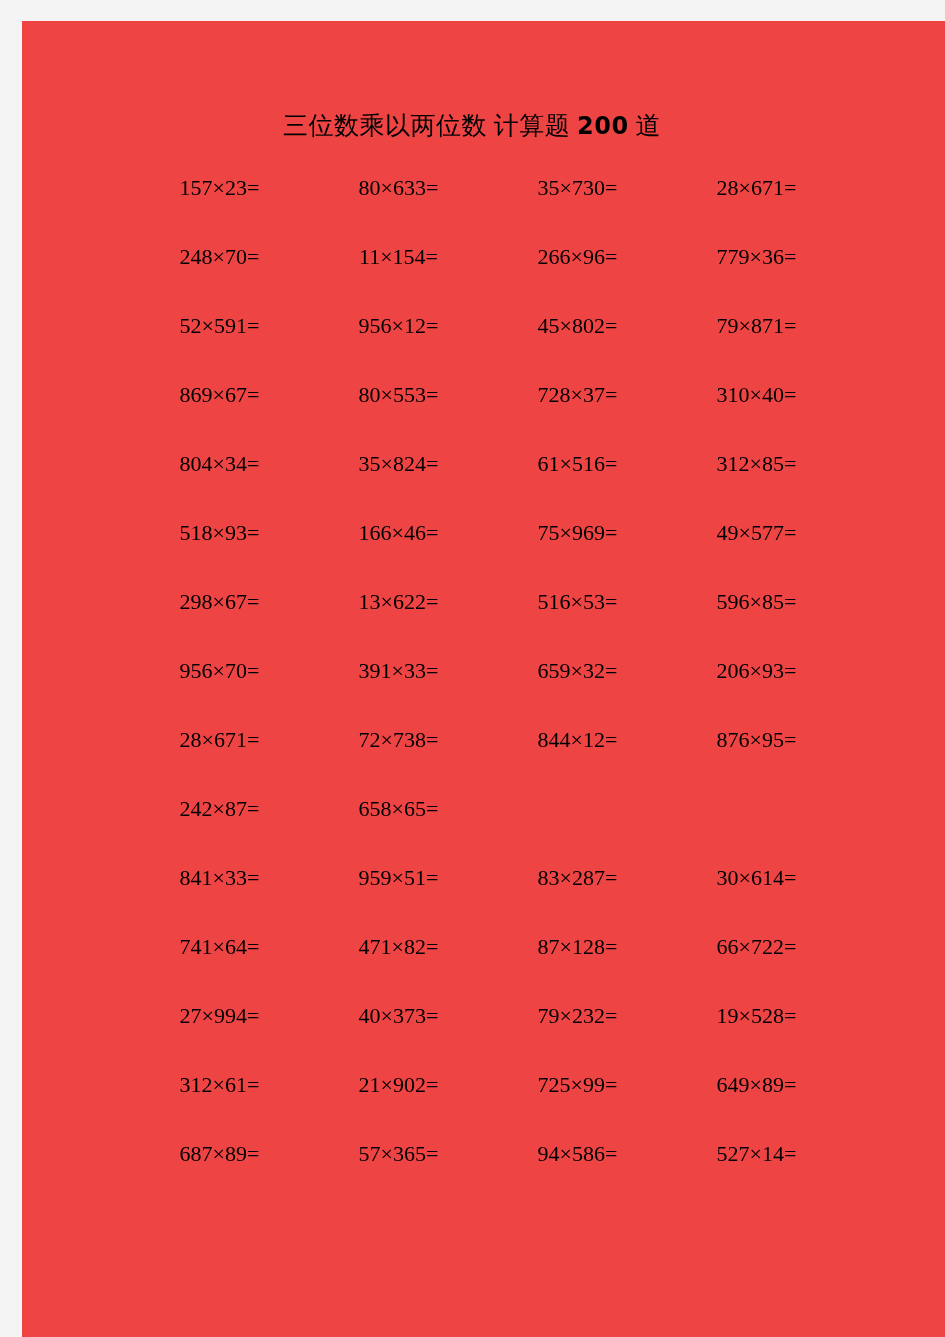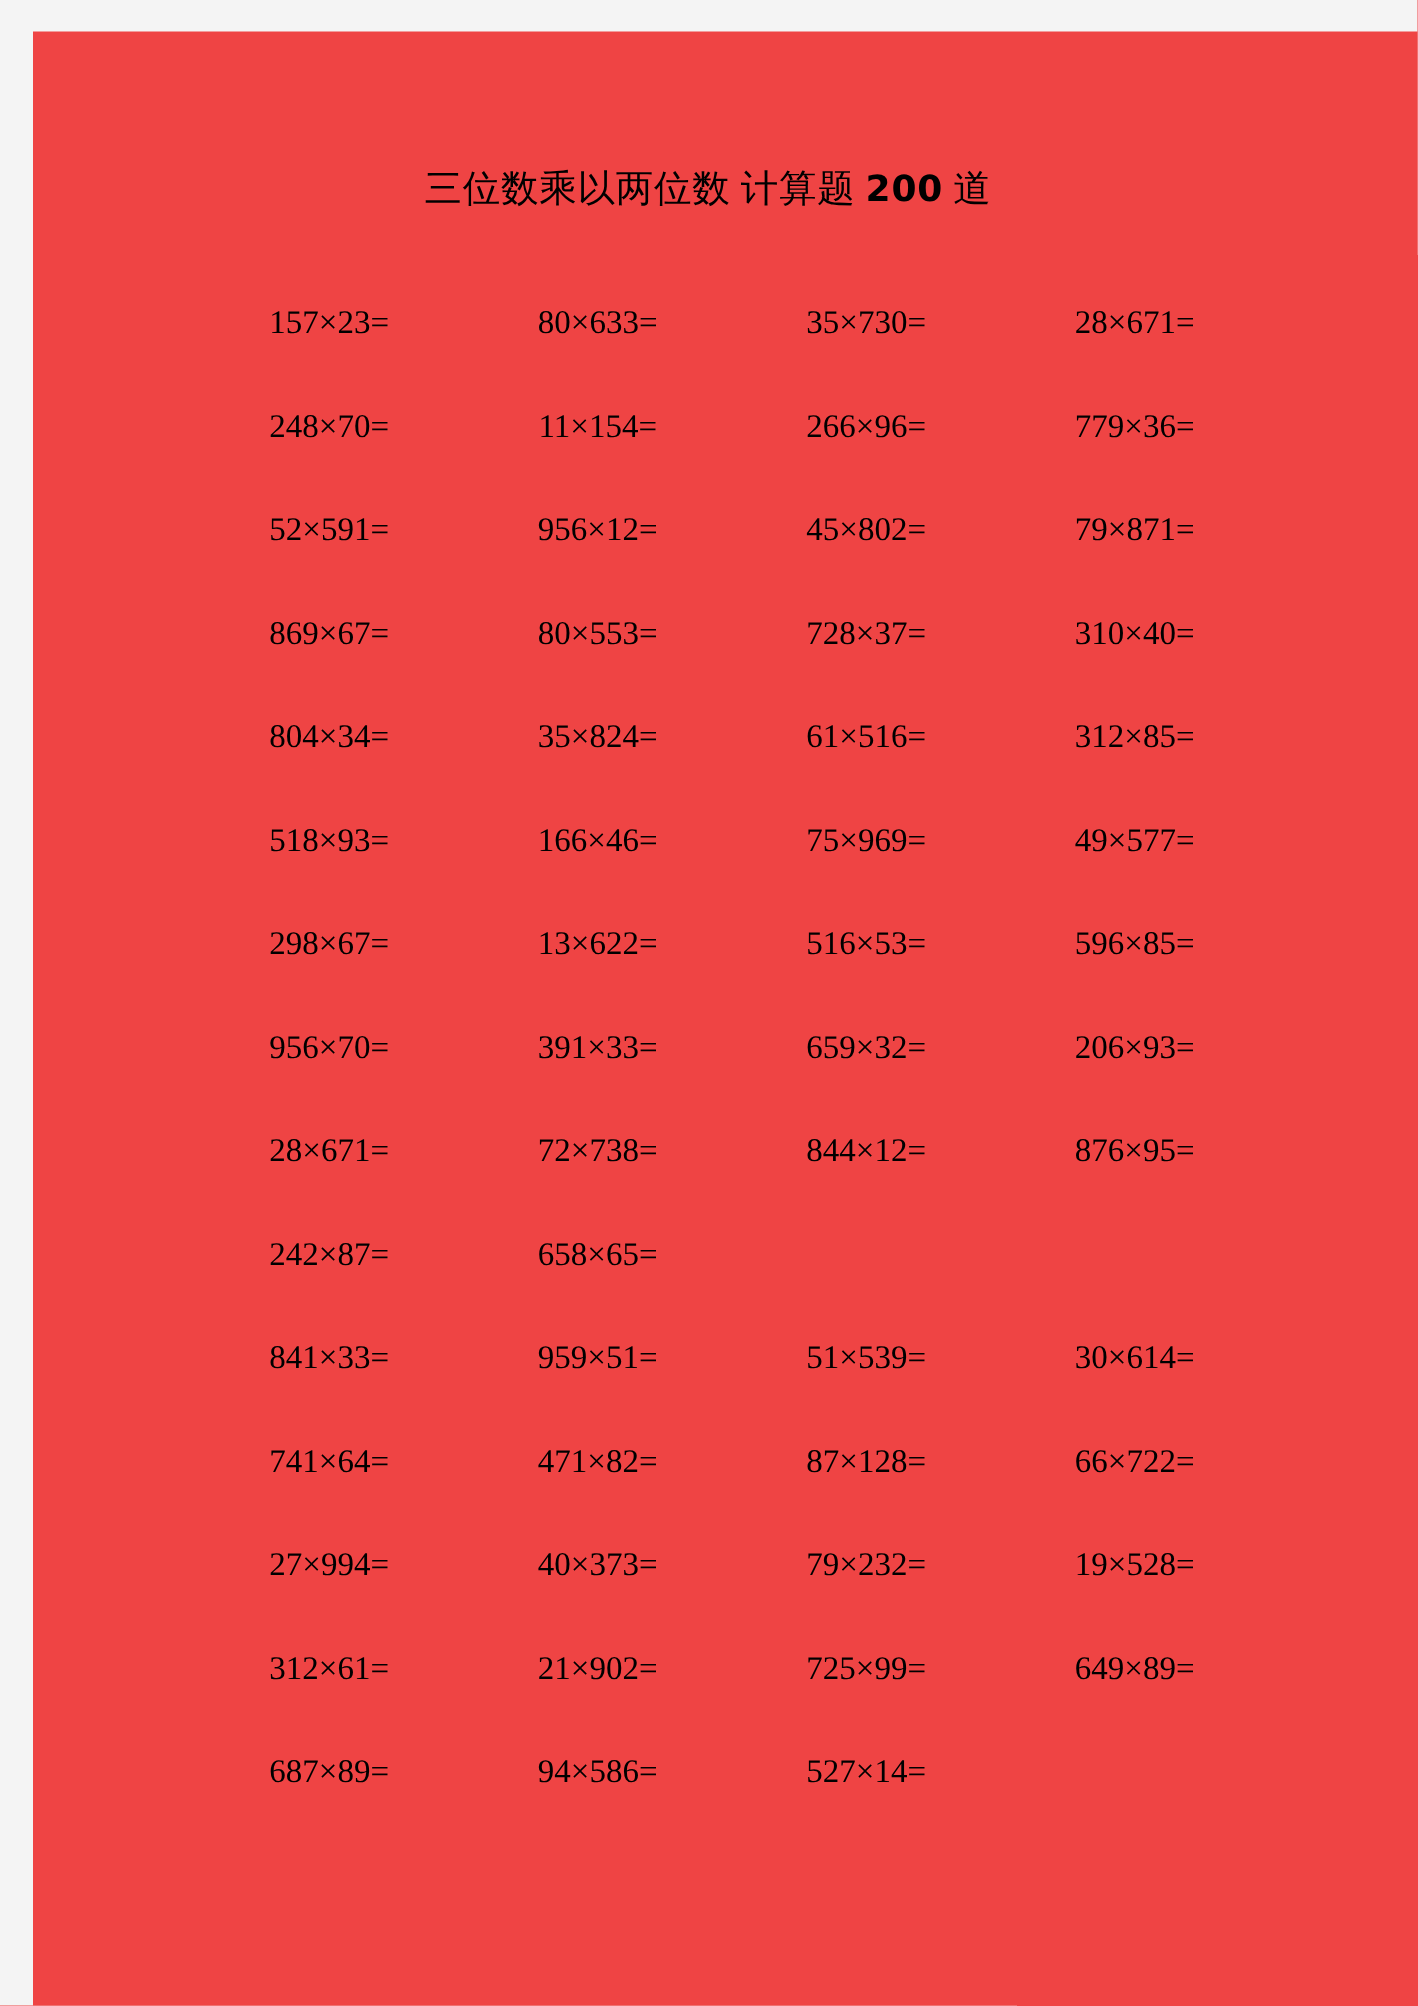--- a/index.html
+++ b/index.html
@@ -53,21 +53,20 @@
     align-items: flex-start;
   }
   .problem-cell {
     width: 179px;
     font-size: 22px;
     color: #000000;
     white-space: nowrap;
     text-align: center;
     line-height: 30px;
     font-family: "Liberation Serif", "DejaVu Serif", serif;
-    margin-top: 27px;
   }
 </style>
 </head>
 <body>
 
 <div id="page">
 
   <div id="worksheet-title">
     <span class="cjk">三位数乘以两位数</span>
     <span class="cjk">计算题</span>
@@ -130,21 +129,21 @@
         <div class="problem-cell">844×12=</div>
         <div class="problem-cell">876×95=</div>
       </div>
       <div class="problem-row">
         <div class="problem-cell">242×87=</div>
         <div class="problem-cell">658×65=</div>
       </div>
       <div class="problem-row">
         <div class="problem-cell">841×33=</div>
         <div class="problem-cell">959×51=</div>
-        <div class="problem-cell">51×539=</div>
+        <div class="problem-cell">83×287=</div>
         <div class="problem-cell">30×614=</div>
       </div>
       <div class="problem-row">
         <div class="problem-cell">741×64=</div>
         <div class="problem-cell">471×82=</div>
         <div class="problem-cell">87×128=</div>
         <div class="problem-cell">66×722=</div>
       </div>
       <div class="problem-row">
         <div class="problem-cell">27×994=</div>
@@ -153,18 +152,19 @@
         <div class="problem-cell">19×528=</div>
       </div>
       <div class="problem-row">
         <div class="problem-cell">312×61=</div>
         <div class="problem-cell">21×902=</div>
         <div class="problem-cell">725×99=</div>
         <div class="problem-cell">649×89=</div>
       </div>
       <div class="problem-row">
         <div class="problem-cell">687×89=</div>
+        <div class="problem-cell">57×365=</div>
         <div class="problem-cell">94×586=</div>
         <div class="problem-cell">527×14=</div>
       </div>
     </div>
 
 </div>
 
 </body></html>

